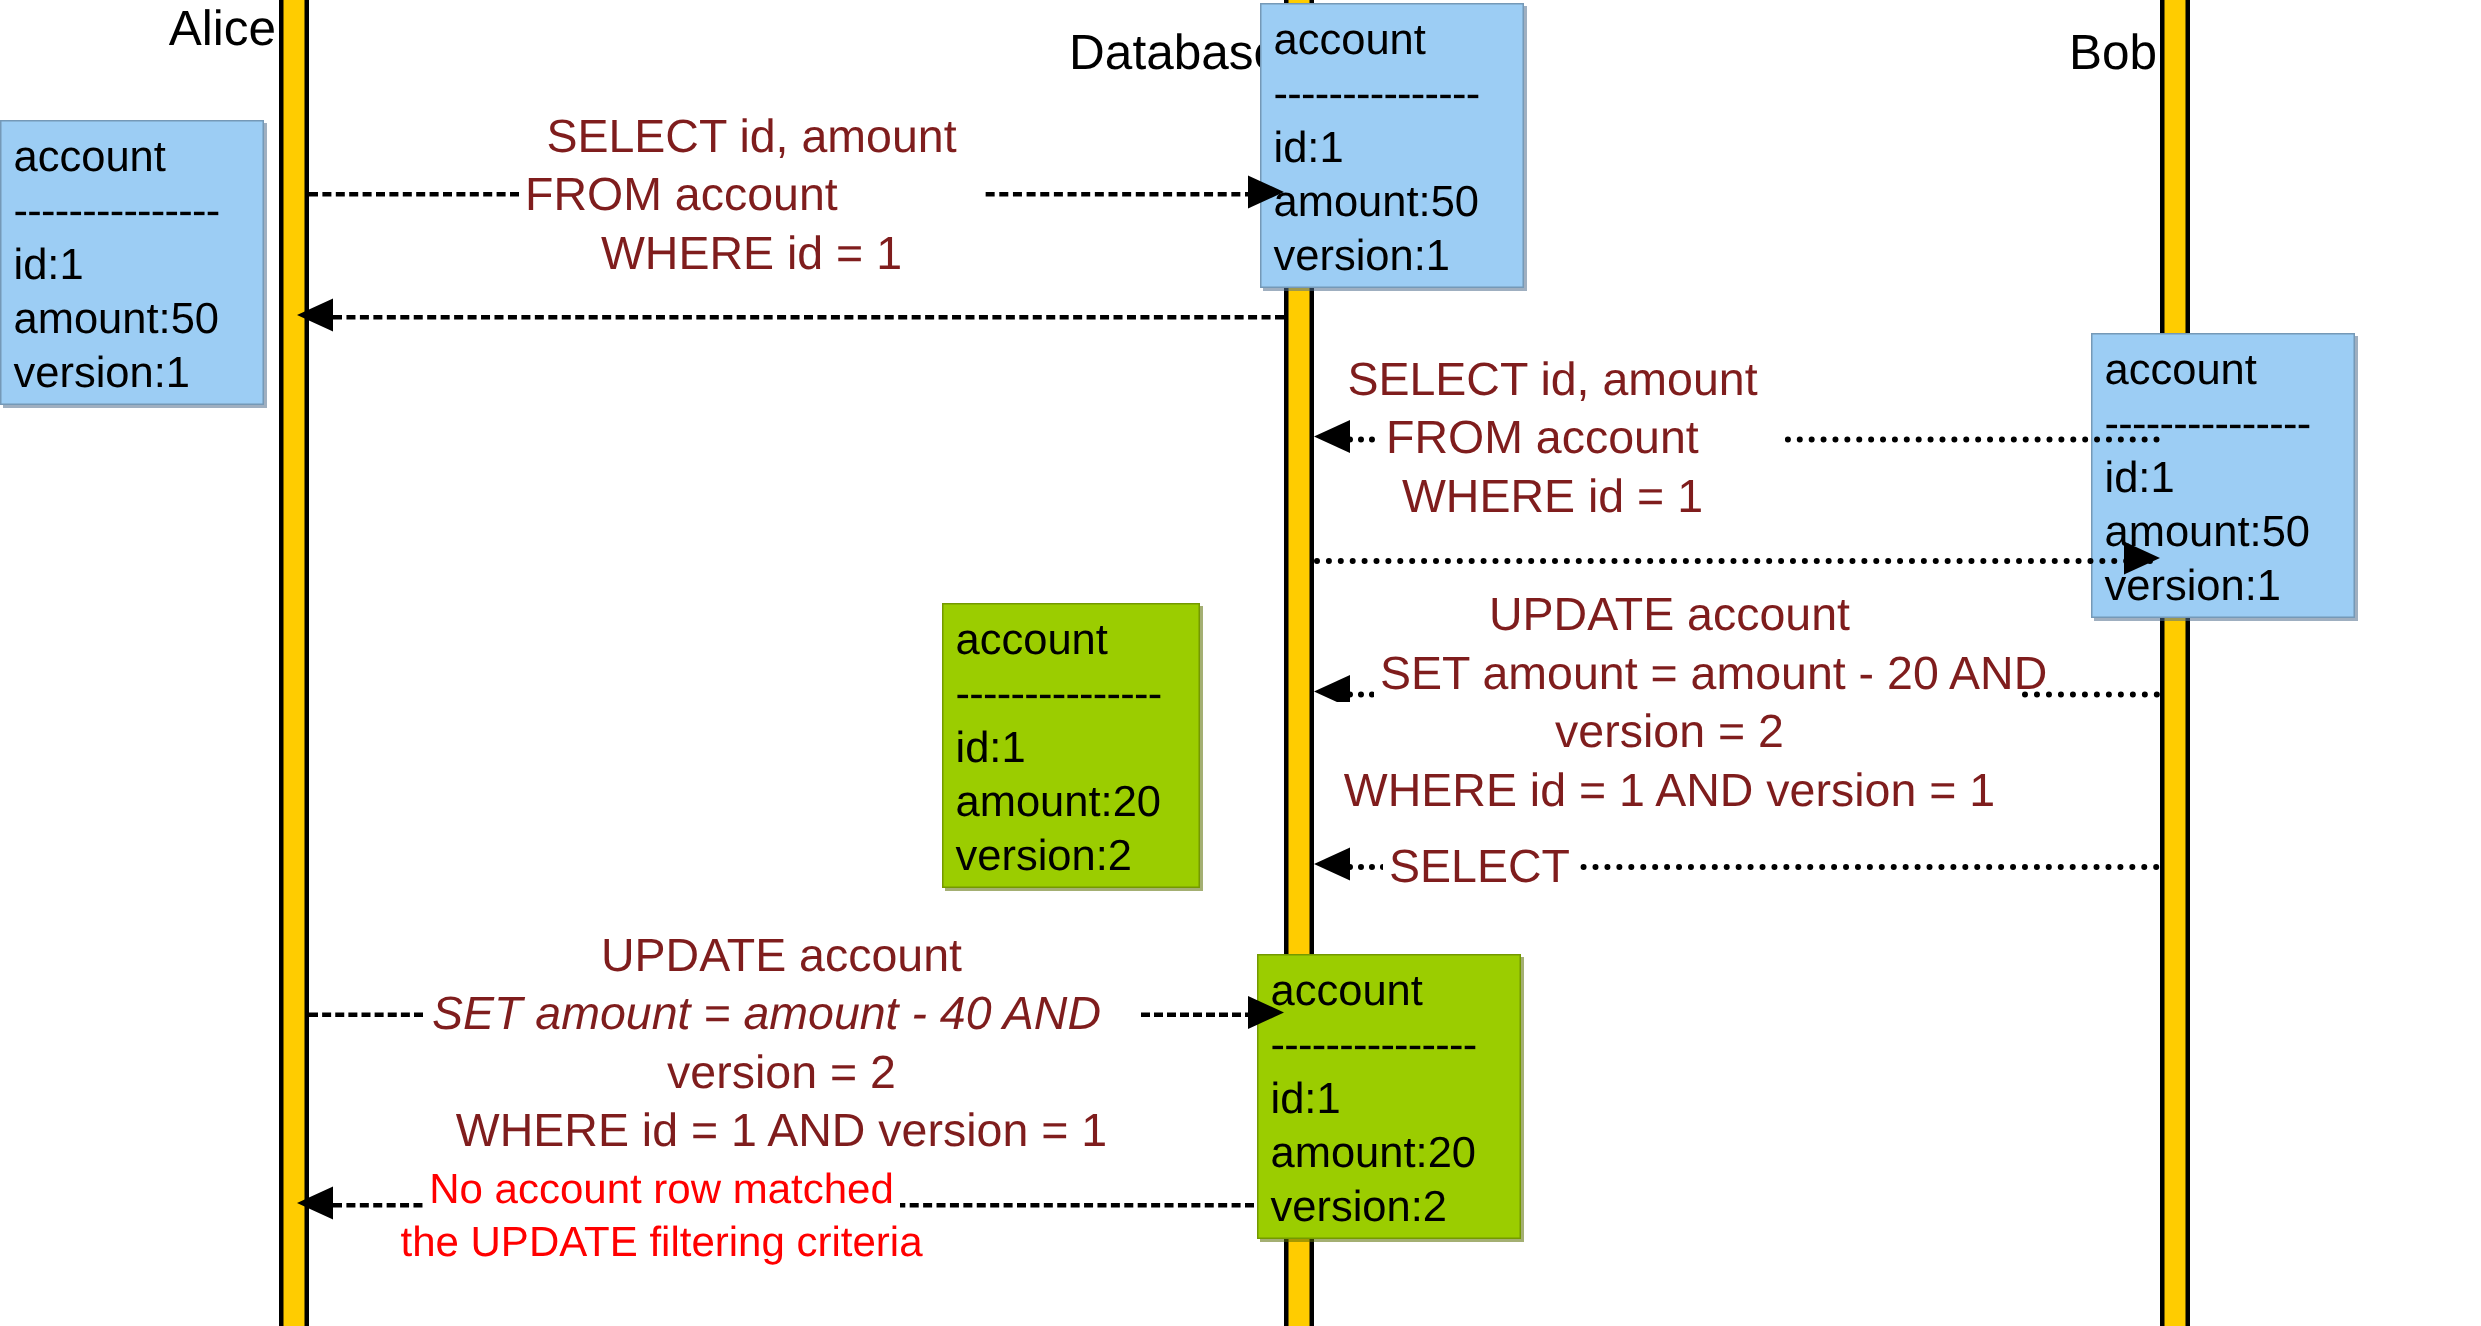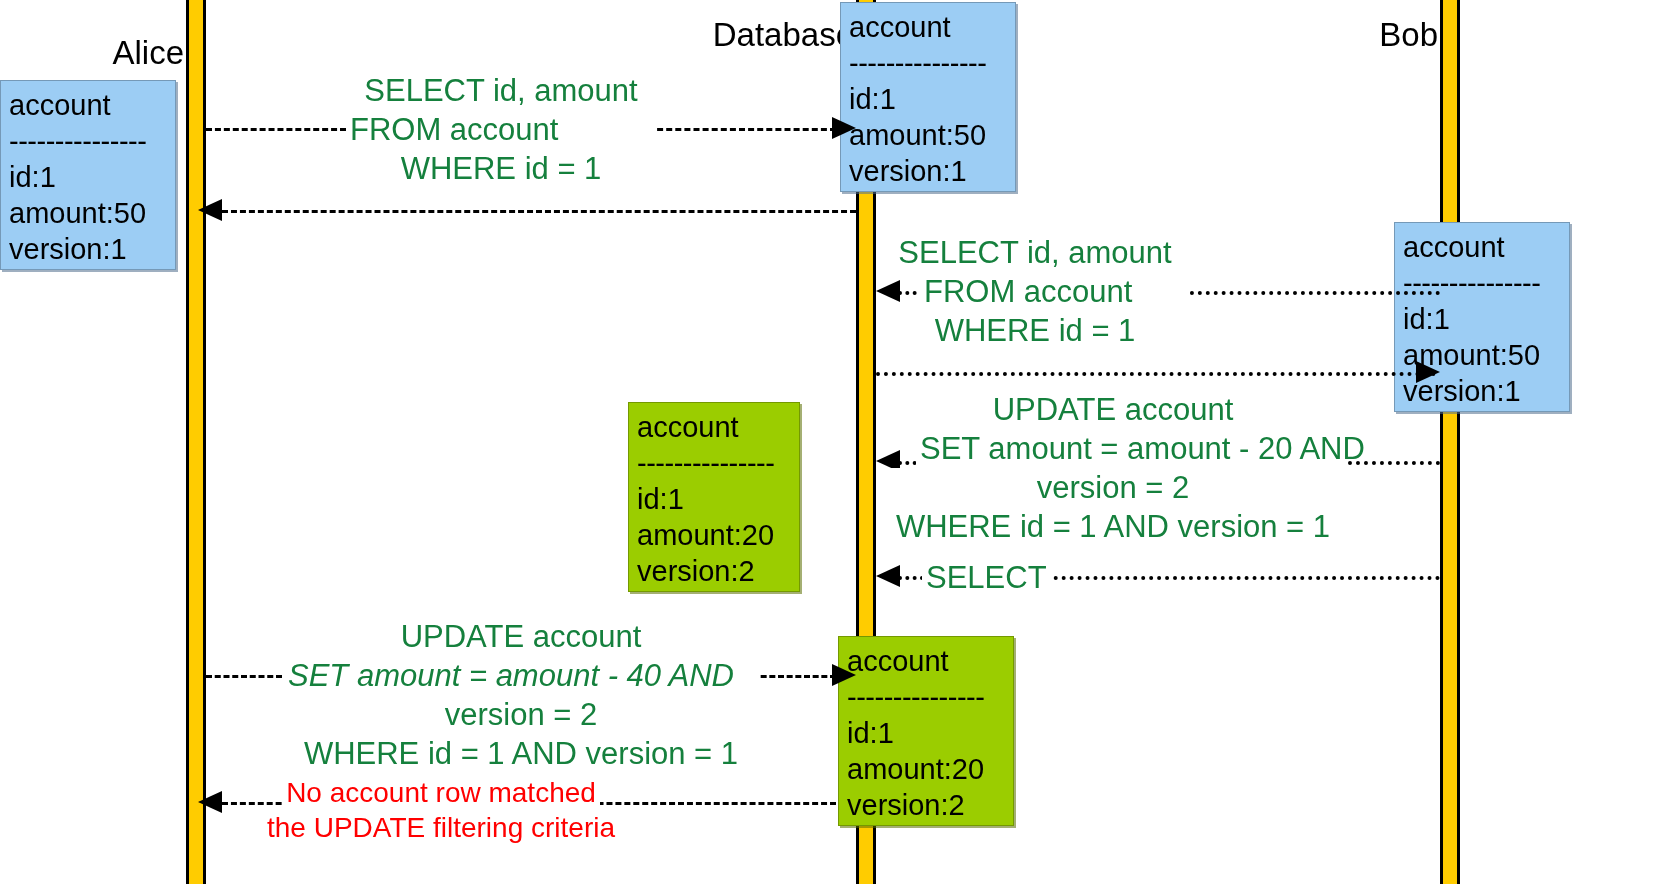--- a/index.html
+++ b/index.html
@@ -69,21 +69,21 @@
     letter-spacing: -0.5px;
     white-space: nowrap;
   }
 
   
   .msg-text {
     position: absolute;
     font-size: 31px;
     line-height: 39px;
     white-space: nowrap;
-    color: #15803d;
+    color: #7f1d1d;
     background: #ffffff;
     padding: 0 4px;
   }
   .msg-text.center { text-align: center; }
   .msg-text.red { color: #FF0000; font-size: 28px; line-height: 35px; }
 
   
   .arrow-line {
     position: absolute;
     height: 0;
@@ -116,21 +116,21 @@
 
   <div class="lifeline-cap" style="left:186px; top:0px; width:20px; height:16px;"></div>
   <div class="lifeline" style="left:186px; top:0px; width:20px; height:884px;"></div>
 
   <div class="lifeline-cap" style="left:856px; top:0px; width:20px; height:16px;"></div>
   <div class="lifeline" style="left:856px; top:0px; width:20px; height:884px;"></div>
 
   <div class="lifeline-cap" style="left:1440px; top:0px; width:20px; height:16px;"></div>
   <div class="lifeline" style="left:1440px; top:0px; width:20px; height:884px;"></div>
 
-  <div class="actor-label" style="left:56px; top:36px; width:128px;">Alice</div>
+  <div class="actor-label" style="left:56px; top:2px; width:128px;">Alice</div>
   <div class="actor-label" style="left:640px; top:18px; width:214px;">Database</div>
   <div class="actor-label" style="left:1300px; top:18px; width:138px;">Bob</div>
 
   <div class="note blue" style="left:0px; top:80px; width:176px; height:190px;">
     <div class="nrow">account</div>
     <div class="ndiv">---------------</div>
     <div class="nrow">id:1</div>
     <div class="nrow">amount:50</div>
     <div class="nrow">version:1</div>
   </div>

